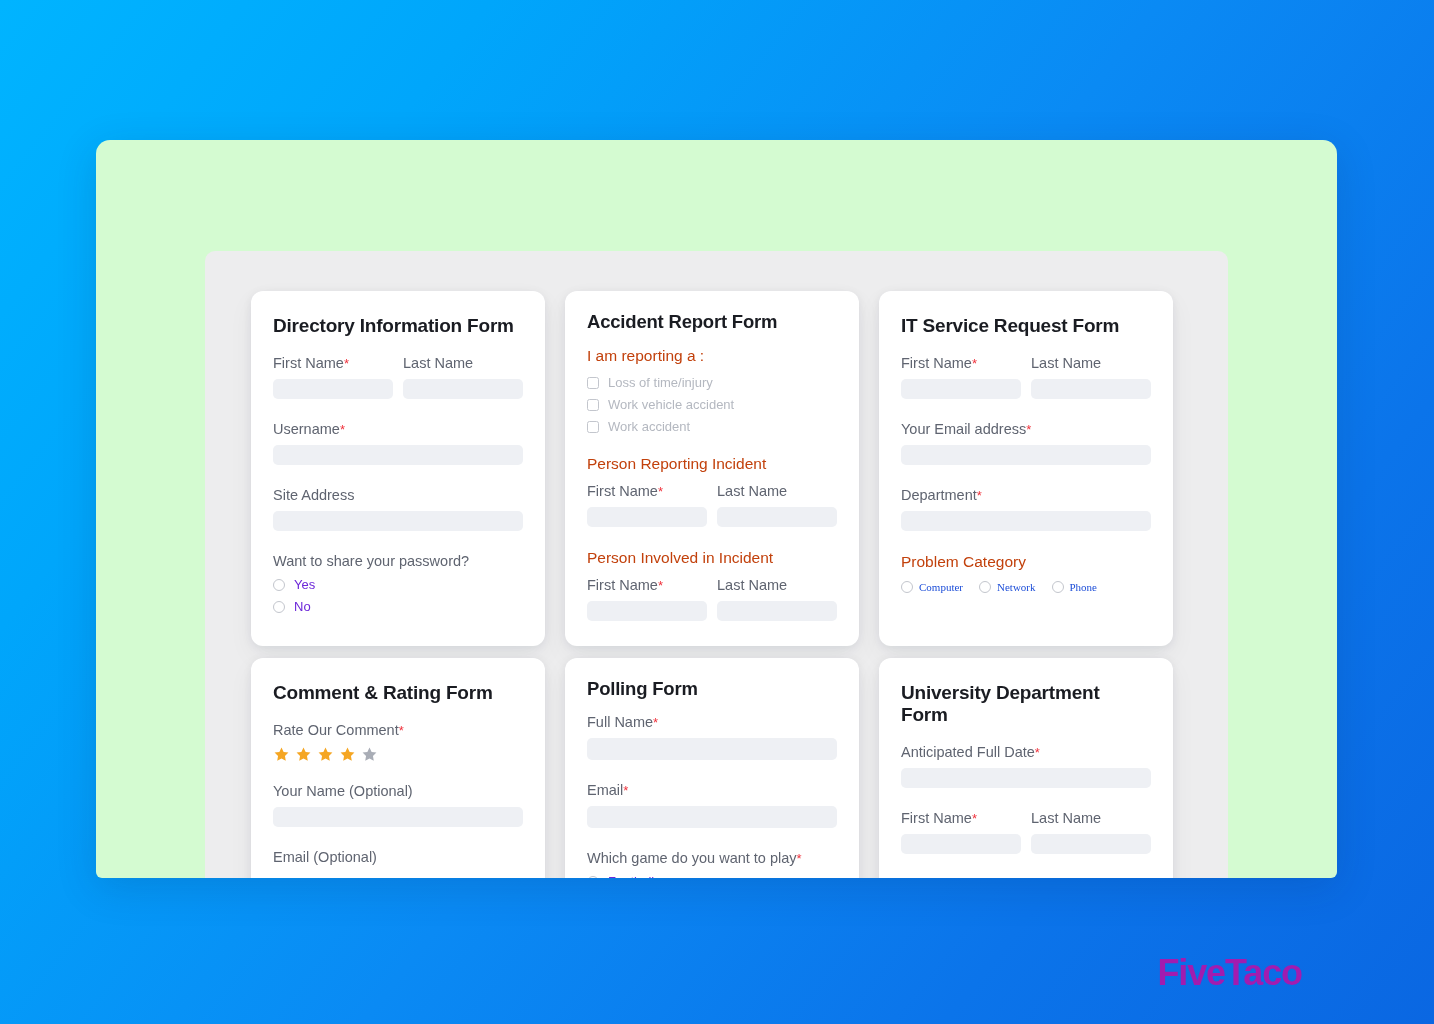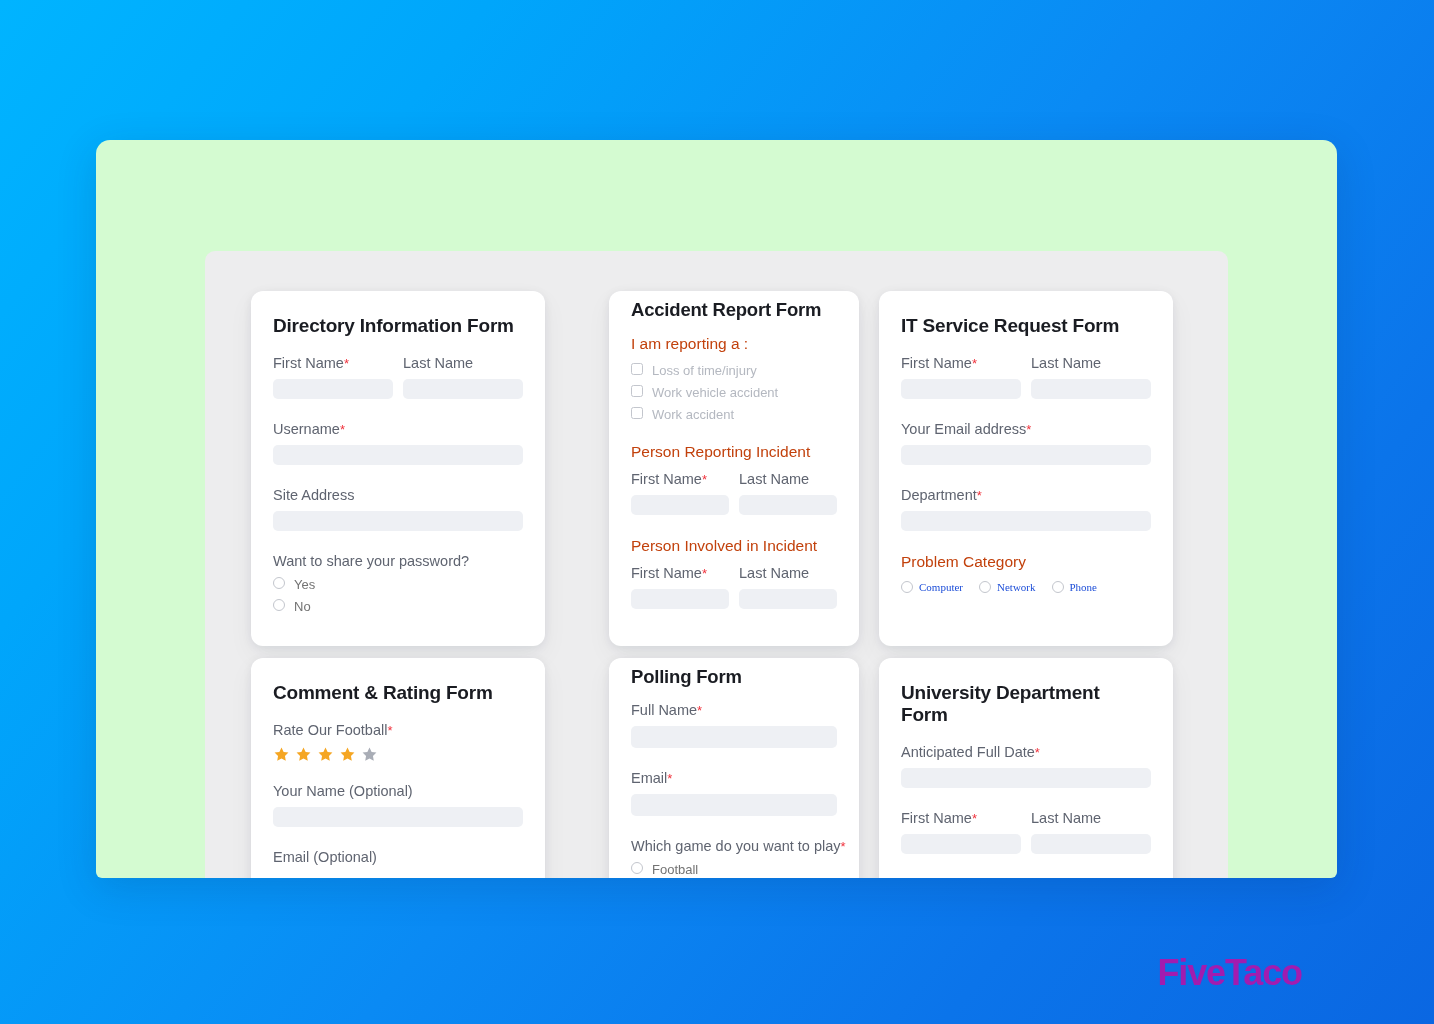--- a/index.html
+++ b/index.html
@@ -44,21 +44,21 @@
   }
 
   .card {
     background: #ffffff;
     border-radius: 12px;
     padding: 24px 22px 18px 22px;
     box-shadow: 0 2px 10px rgba(20,30,60,.07), 0 10px 26px rgba(20,30,60,.05);
     overflow: hidden;
     position: relative;
   }
-  .card.tall-2 { padding-top: 8px; margin-left: 44px; }
+  .card.tall-2 { padding-top: 20px; }
 
   .card-title {
     font-size: 19px;
     font-weight: bold;
     color: #1a1c22;
     letter-spacing: -0.2px;
     margin-bottom: 18px;
   }
   .card-title.sm { font-size: 18.5px; margin-bottom: 14px; }
 
@@ -87,40 +87,41 @@
   }
 
   .sec-title {
     font-size: 15.5px;
     color: #c2410c;
     margin-bottom: 10px;
   }
 
   .opt-row {
     display: flex;
+    align-items: center;
     gap: 9px;
     margin-bottom: 7px;
   }
   .checkbox {
     width: 12px; height: 12px;
     border: 1.3px solid #c3c6cd;
     border-radius: 2.5px;
     flex: none;
   }
   .radio {
     width: 12px; height: 12px;
     border: 1.3px solid #c3c6cd;
     border-radius: 50%;
     flex: none;
   }
   .opt-label {
     font-size: 13px;
     color: #b4b8c0;
   }
-  .opt-label.strong { color: #737373; }
+  .opt-label.strong { color: #6d28d9; }
 
   .inline-opts {
     display: flex;
     align-items: center;
     gap: 16px;
   }
   .inline-opts .opt-row { margin-bottom: 0; gap: 6px; }
   .inline-opts .opt-label { font-size: 11px; color: #1d4ed8; font-family: Liberation Serif, serif; }
 
   .stars { display: flex; gap: 5px; margin-bottom: 20px; }
@@ -254,21 +255,21 @@
           <div class="opt-row">
             <span class="radio"></span>
             <span class="opt-label">Phone</span>
           </div>
         </div>
       </div>
 
       <div class="card">
         <div class="card-title">Comment &amp; Rating Form</div>
 
-        <div class="label"><span>Rate Our Football</span><span class="req">*</span></div>
+        <div class="label"><span>Rate Our Comment</span><span class="req">*</span></div>
         <div class="stars" id="star-rating">
             <svg viewBox="0 0 24 24" class="star">
               <path d="M12 2.2l3.02 6.12 6.76.98-4.89 4.77 1.15 6.73L12 17.63l-6.04 3.17 1.15-6.73L2.22 9.3l6.76-.98z" fill="#f5a623"></path>
             </svg>
             <svg viewBox="0 0 24 24" class="star">
               <path d="M12 2.2l3.02 6.12 6.76.98-4.89 4.77 1.15 6.73L12 17.63l-6.04 3.17 1.15-6.73L2.22 9.3l6.76-.98z" fill="#f5a623"></path>
             </svg>
             <svg viewBox="0 0 24 24" class="star">
               <path d="M12 2.2l3.02 6.12 6.76.98-4.89 4.77 1.15 6.73L12 17.63l-6.04 3.17 1.15-6.73L2.22 9.3l6.76-.98z" fill="#f5a623"></path>
             </svg>

